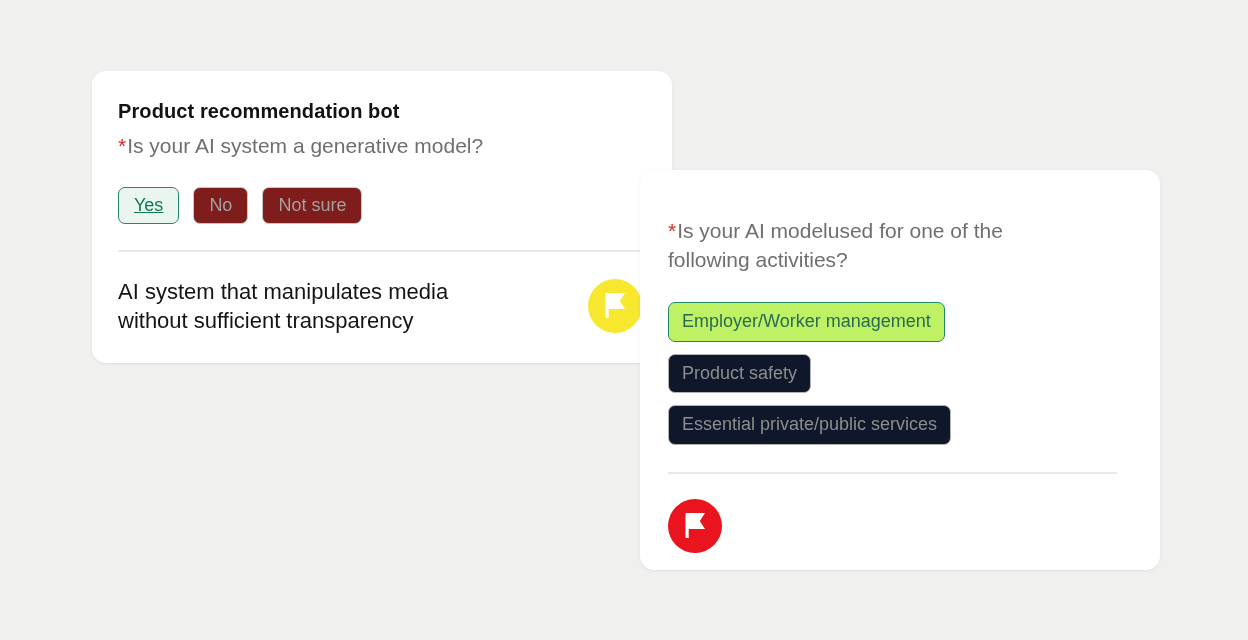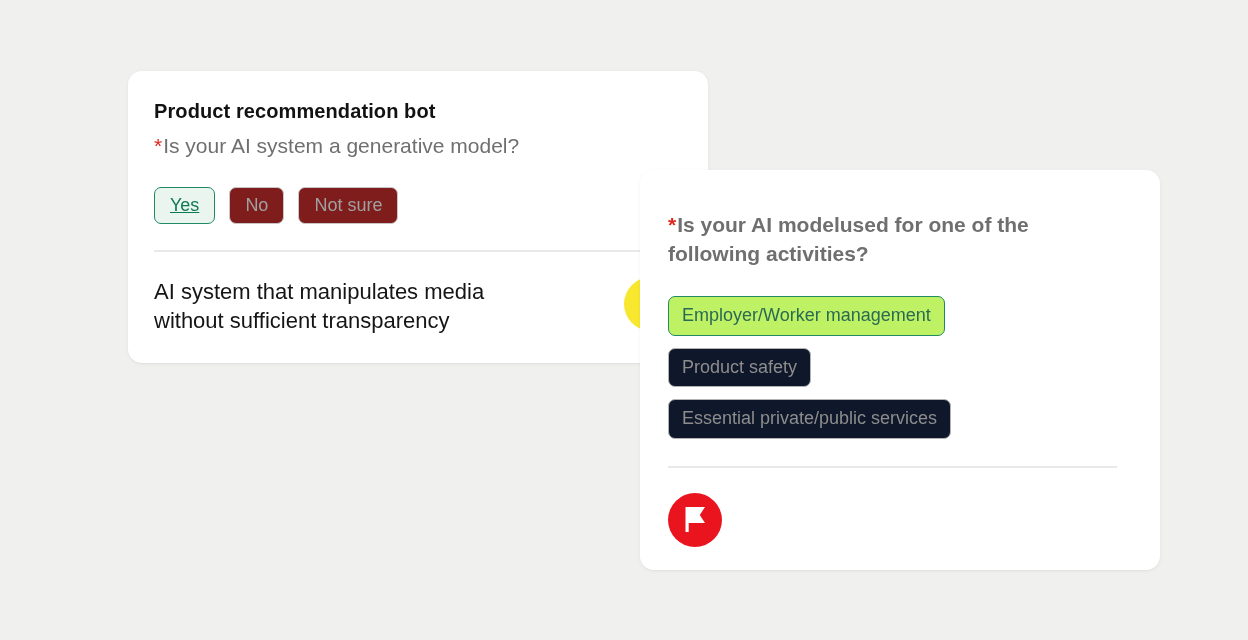--- a/index.html
+++ b/index.html
@@ -10,31 +10,31 @@
     overflow: hidden;
   }
   body { position: relative; }
 
   .card {
     position: absolute;
     background: var(--card-bg, #ffffff);
     border-radius: 14px;
     box-shadow: 0 1px 4px rgba(0,0,0,0.05), 0 1px 1px rgba(0,0,0,0.03);
   }
-  .card-left  { left: 92px;  top: 71px;  width: 580px; height: 292px; padding: 29px 30px 0 26px; margin-left: 36px; }
+  .card-left  { left: 92px;  top: 71px;  width: 580px; height: 292px; padding: 29px 30px 0 26px; }
   .card-right { left: 640px; top: 170px; width: 520px; height: 400px; padding: 31px 32px 0 28px; }
 
   .card-title {
     font-size: 20px; font-weight: 700; color: #121212; letter-spacing: 0.1px;
   }
   .question {
     font-size: 21px; color: #6f6f6f; line-height: 1.36;
     white-space: pre-line; margin-top: 9px;
   }
-  .card-right .question { margin-top: 10px; font-weight: bold; }
+  .card-right .question { margin-top: 16px; }
   .req { color: var(--required-red, #e0261d); padding-right: 1px; }
 
   .options-row { display: flex; gap: 14px; margin-top: 26px; }
   .options-col { display: flex; flex-direction: column; align-items: flex-start; gap: 12px; margin-top: 28px; }
 
   .opt {
     font-family: "Liberation Sans", sans-serif;
     font-size: 18px; line-height: 1.2;
     padding: 7px 15px;
     border-radius: 7px;
@@ -58,21 +58,21 @@
   .card-right .opt.selected {
     background: #bef264;
     border-color: var(--accent-green, #1f8a63);
     color: #2a6a55;
   }
 
   .divider { height: 2px; background: #e9e9e7; margin-top: 26px; border: none; }
   .card-right .divider { margin-top: 27px; margin-right: 11px; }
 
   .statement-row {
-    display: flex; justify-content: space-between; 
+    display: flex; justify-content: space-between; align-items: center;
     gap: 16px; margin-top: 25px;
   }
   .statement {
     font-size: 22px; color: #151515; line-height: 1.33;
     white-space: pre-line;
   }
   .flag-badge { width: 54px; height: 54px; flex: 0 0 54px; display: block; }
   .flag-badge svg { display: block; }
 </style>
 </head>

